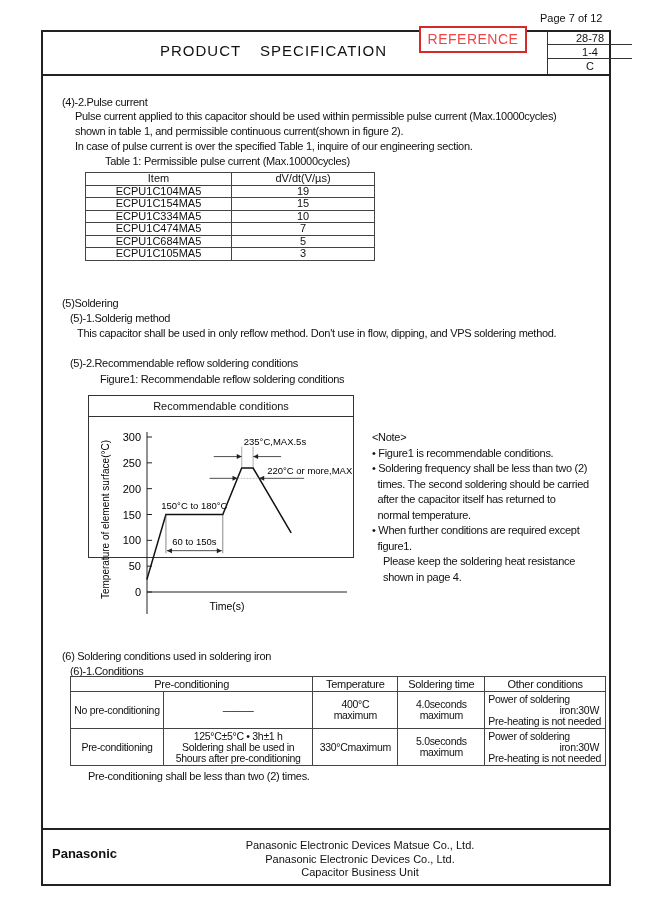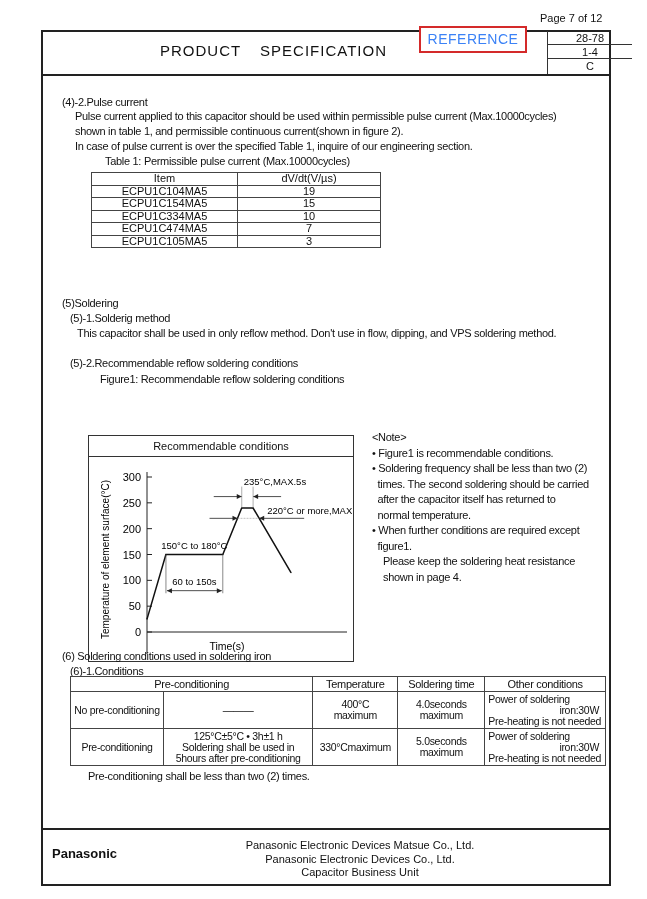--- a/index.html
+++ b/index.html
@@ -2,30 +2,30 @@
 <html><head>
 <meta charset="utf-8">
 <style>
   html, body { margin: 0; padding: 0; background: #ffffff; }
   body { width: 647px; height: 899px; position: relative; font-family: "Liberation Sans", sans-serif; color: #111; overflow: hidden; }
   .abs { position: absolute; }
   .page-num { left: 540px; top: 12px; font-size: 11px; }
   .frame { left: 41px; top: 30px; width: 570px; height: 856px; border: 2px solid #222; box-sizing: border-box; }
   .hdr-line { left: 41px; top: 74px; width: 570px; height: 0; border-top: 2px solid #222; }
   .title { left: 160px; top: 42px; font-size: 15px; letter-spacing: 1px; word-spacing: 14px; }
-  .ref-box { left: 419px; top: 26px; width: 108px; height: 27px; border: 2px solid #d42a2a; box-sizing: border-box; color: #3b82f6; font-size: 14px; text-align: center; line-height: 23px; background: #fff; letter-spacing: 0.5px; }
+  .ref-box { left: 419px; top: 26px; width: 108px; height: 27px; border: 2px solid #d42a2a; box-sizing: border-box; color: #ef4444; font-size: 14px; text-align: center; line-height: 23px; background: #fff; letter-spacing: 0.5px; }
   .code-col { left: 527px; top: 31px; width: 84px; height: 43px; border-left: 1px solid #333; margin-left: 20px; }
   .code-cell { width: 84px; height: 14px; font-size: 11px; text-align: center; line-height: 14px; border-bottom: 1px solid #333; box-sizing: border-box; }
   .code-cell:last-child { border-bottom: none; }
   .t { font-size: 11px; white-space: nowrap; letter-spacing: -0.3px; }
   table { border-collapse: collapse; }
-  .tbl1 { left: 85px; top: 172px; width: 290px; font-size: 11px; border: 1.5px solid #222; margin-left: 6px; }
+  .tbl1 { left: 85px; top: 172px; width: 290px; font-size: 11px; border: 1.5px solid #222; }
   .tbl1 td { border: 1px solid #444; text-align: center; height: 11.5px; line-height: 11px; padding: 0; }
   .tbl1 td:first-child { width: 145px; }
-  .fig { left: 88px; top: 395px; width: 266px; height: 227px; border: 1px solid #333; box-sizing: border-box; margin-top: 40px; }
+  .fig { left: 88px; top: 395px; width: 266px; height: 163px; border: 1px solid #333; box-sizing: border-box; }
   .fig-title { left: 0; top: 0; width: 264px; height: 20px; border-bottom: 1px solid #333; text-align: center; font-size: 11px; line-height: 20px; }
   .note { left: 372px; top: 430px; font-size: 11px; line-height: 15.5px; letter-spacing: -0.3px; }
   .tbl2 { left: 70px; top: 676px; width: 536px; font-size: 10.5px; border: 1.5px solid #222; }
   .tbl2 td { border: 1px solid #444; text-align: center; padding: 0 2px; line-height: 11px; letter-spacing: -0.3px; }
   .tbl2 .hrow td { height: 14px; font-size: 11px; }
   .tbl2 .oc { text-align: left; padding-left: 3px; }
   .tbl2 .oc .r { text-align: right; padding-right: 4px; }
   .foot-line { left: 41px; top: 828px; width: 570px; border-top: 2px solid #222; }
   .brand { left: 52px; top: 846px; font-size: 13px; font-weight: bold; }
   .foot-text { left: 200px; top: 839px; width: 320px; text-align: center; font-size: 11px; line-height: 13.5px; }
@@ -65,20 +65,24 @@
         <td>ECPU1C154MA5</td>
         <td>15</td>
       </tr>
   <tr>
         <td>ECPU1C334MA5</td>
         <td>10</td>
       </tr>
   <tr>
         <td>ECPU1C474MA5</td>
         <td>7</td>
+      </tr>
+  <tr>
+        <td>ECPU1C684MA5</td>
+        <td>5</td>
       </tr>
   <tr>
         <td>ECPU1C105MA5</td>
         <td>3</td>
       </tr>
 </tbody>
   </table>
 
 <div class="abs t" style="left:62px;top:297px;">(5)Soldering</div>
 <div class="abs t" style="left:70px;top:312px;">(5)-1.Solderig method</div>

